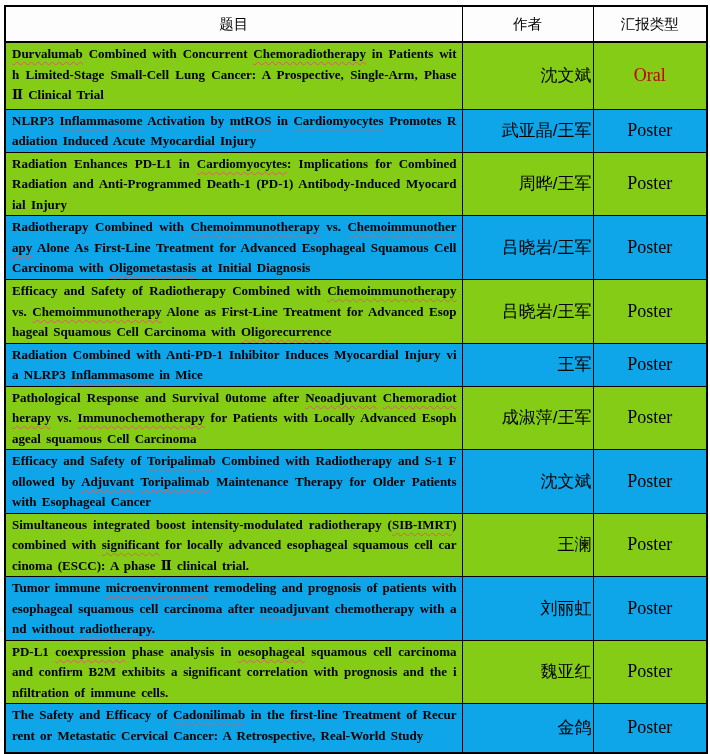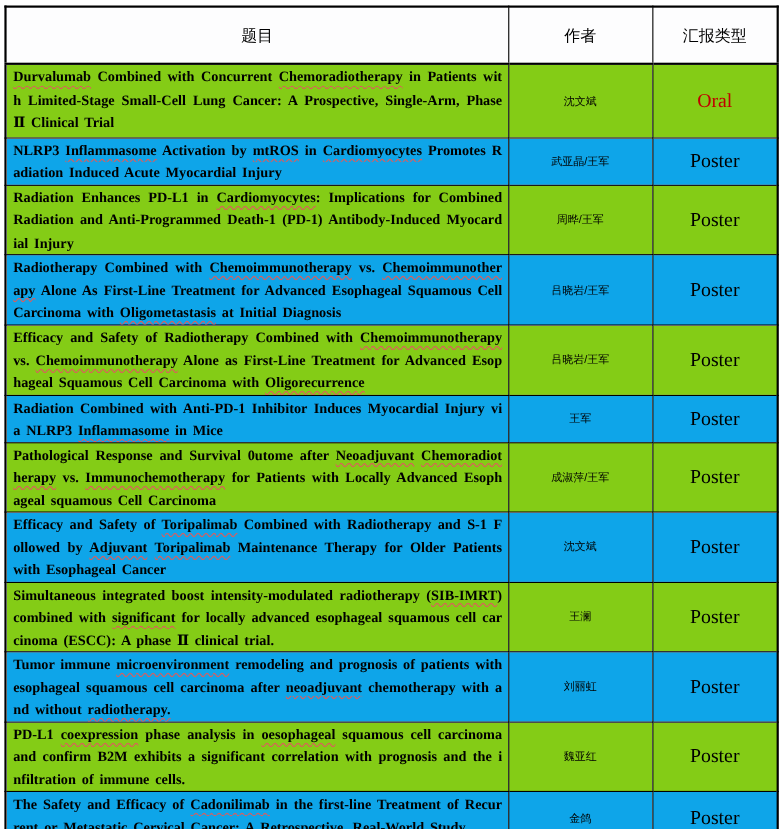--- a/index.html
+++ b/index.html
@@ -23,21 +23,21 @@
     width: 702px;
     border: 2px solid #000;
   }
   .report-table th, .report-table td {
     border: 1px solid #000;
     overflow: hidden;
     box-sizing: border-box;
   }
   .report-table thead th {
     border-bottom: 2px solid #000;
-    height: 52px;
+    height: 36px;
     font-size: 14.5px;
     font-weight: normal;
     text-align: center;
     vertical-align: middle;
     background: #fdfdfe;
     font-family: "Liberation Sans", "DejaVu Sans", sans-serif;
   }
   tbody tr.tint  { background: #84cc16; }
   tbody tr.plain { background: #0ea5e9; }
   td.title-cell {
@@ -45,23 +45,23 @@
     text-align: justify;
     text-justify: inter-word;
     word-break: break-all;
     padding: 1px 5px 0 6px;
     font-size: 13px;
     font-weight: bold;
     line-height: 20.5px;
     word-spacing: 2px;
   }
   td.author-cell {
-    text-align: center;
+    text-align: right;
     vertical-align: middle;
-    font-size: 10px;
+    font-size: 17px;
     font-family: "Liberation Sans", "DejaVu Sans", sans-serif;
   }
   td.type-cell {
     text-align: center;
     vertical-align: middle;
     font-size: 18px;
     font-family: "Liberation Serif", "DejaVu Serif", serif;
   }
   td.type-cell.oral { color: #c00000; }
   .sq {

